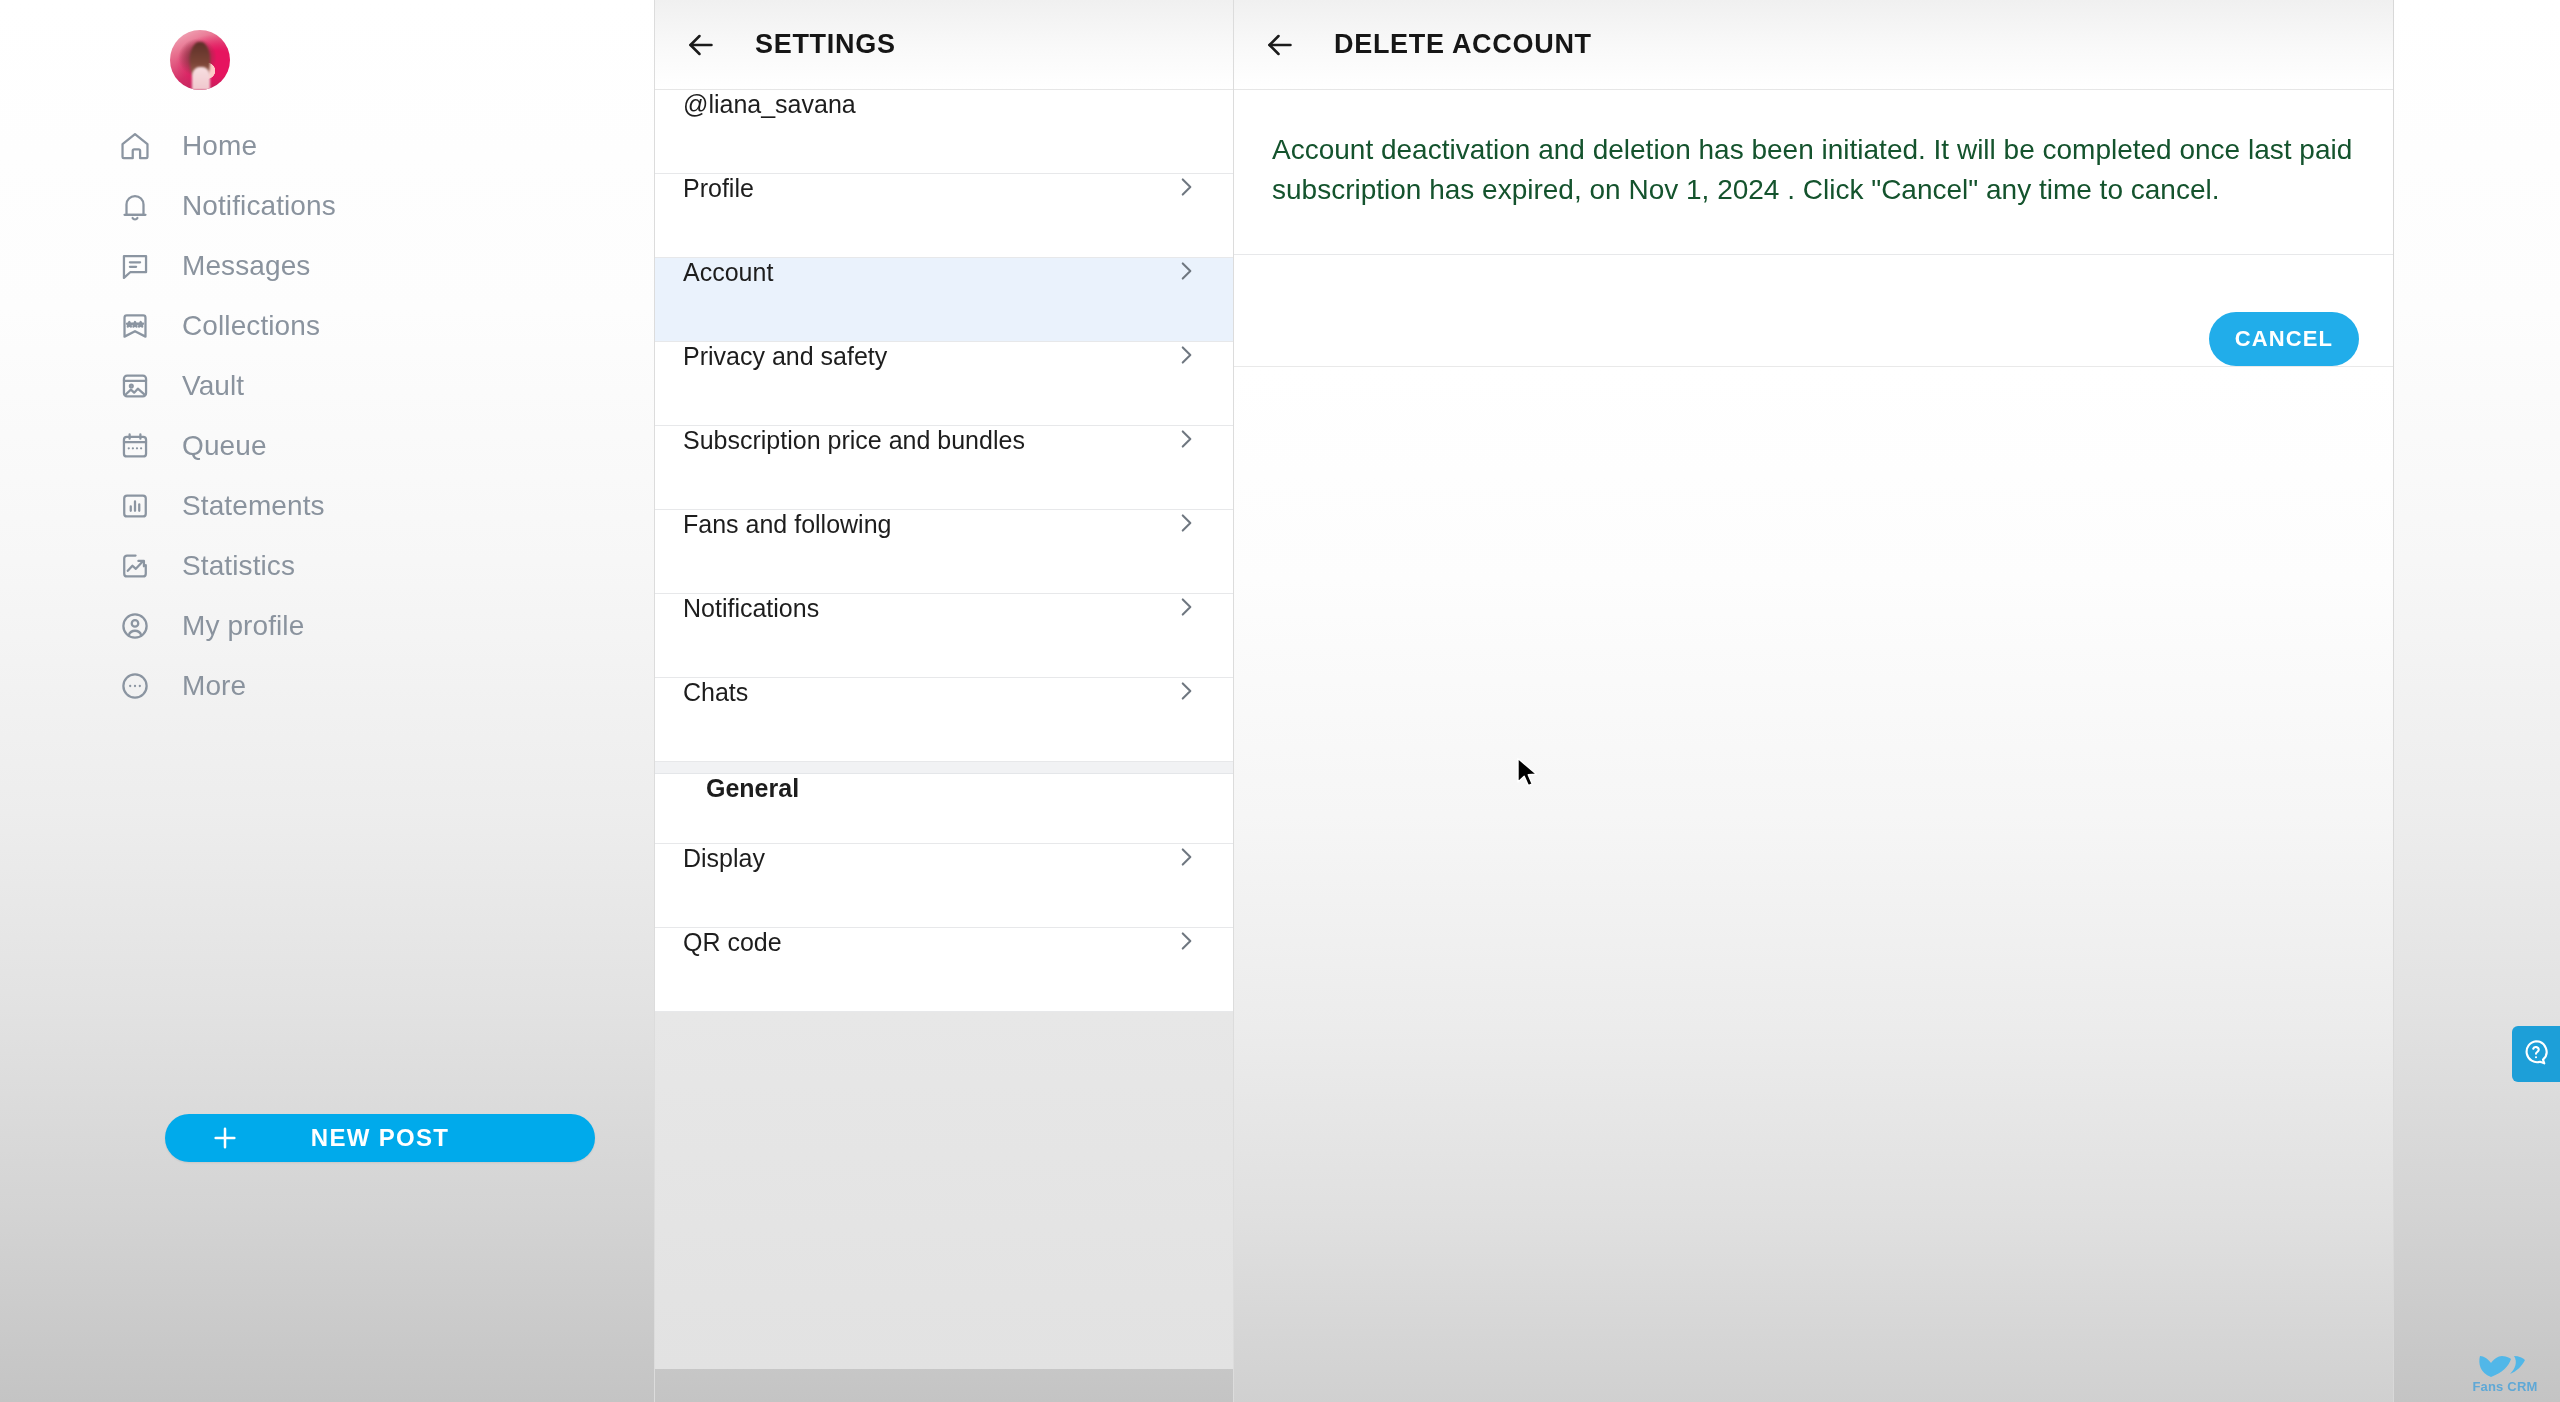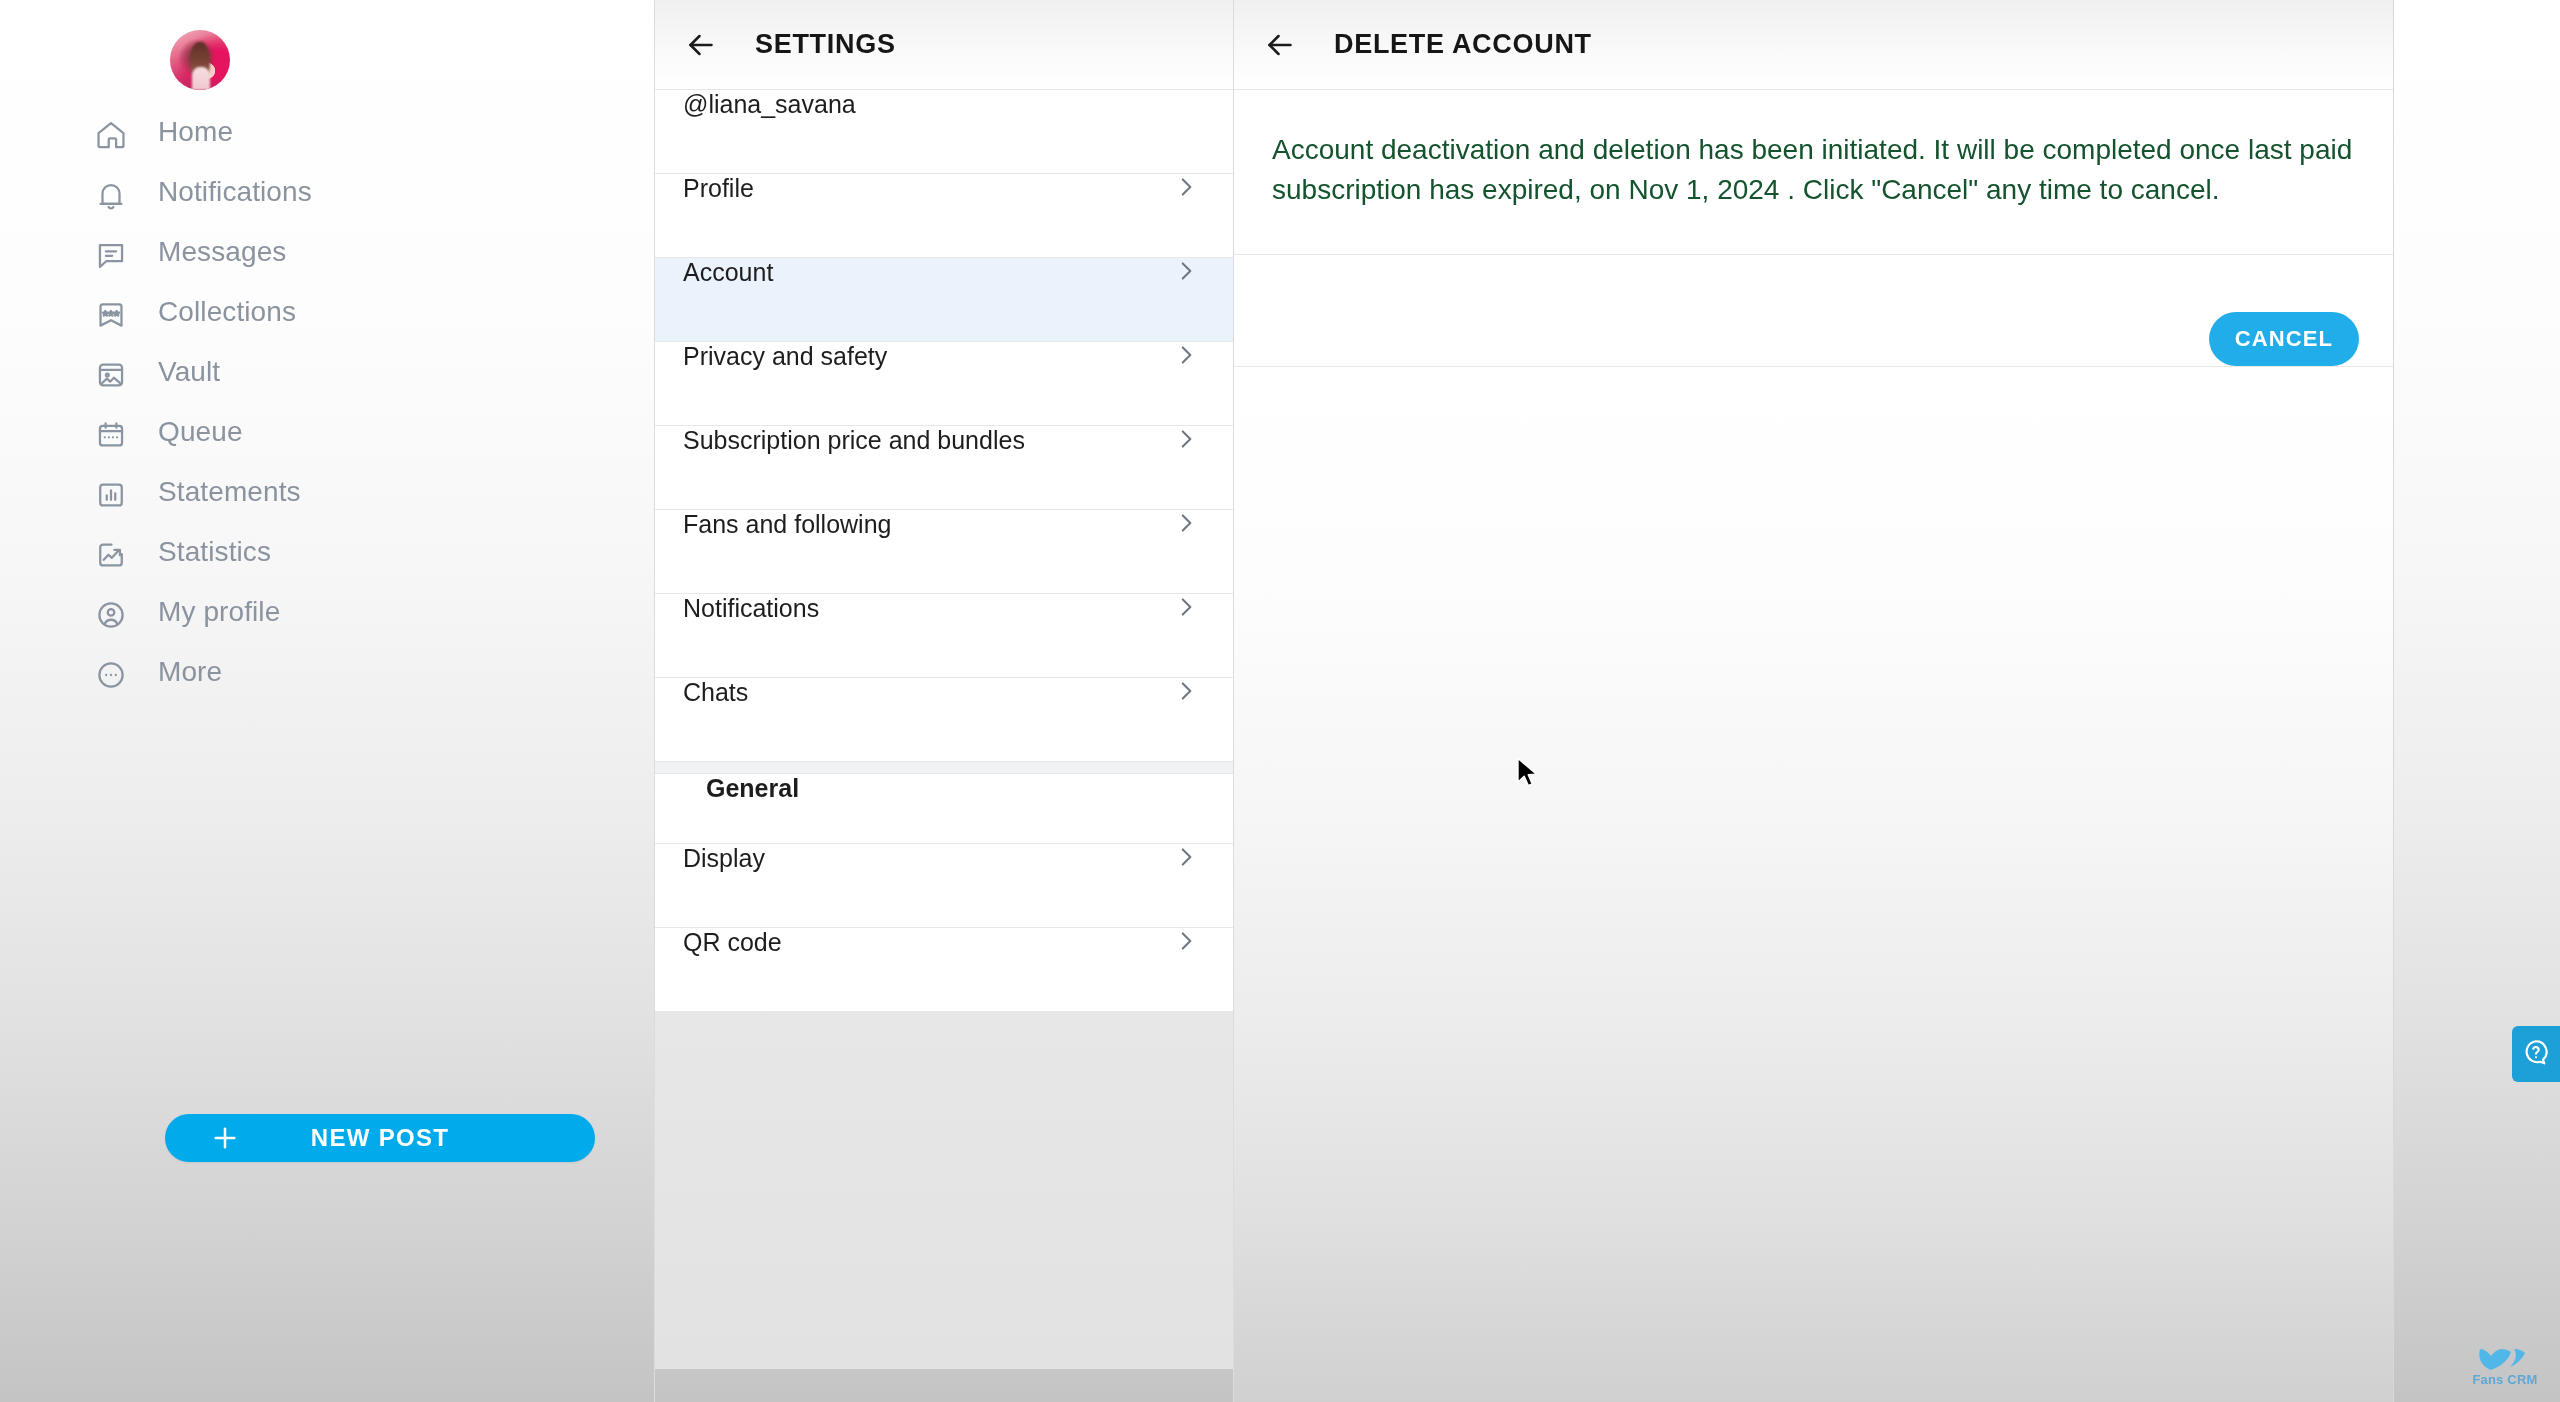--- a/index.html
+++ b/index.html
@@ -71,22 +71,23 @@
   }
 
   .nav-list {
     position: absolute;
     left: 0;
     top: 116px;
     width: 654px;
   }
   .nav-item {
     display: flex;
+    align-items: center;
     height: 60px;
-    padding-left: 92px;
+    padding-left: 116px;
     cursor: pointer;
     user-select: none;
   }
   .nav-icon {
     width: 38px; height: 38px;
     display: flex; align-items: center; justify-content: center;
     flex: 0 0 38px;
     color: #8b95a1;
   }
   .nav-icon svg { display: block; }
@@ -264,21 +265,21 @@
     border-radius: 6px 0 0 6px;
     display: flex;
     align-items: center;
     justify-content: center;
     color: #ffffff;
     cursor: pointer;
   }
   #brand-logo {
     position: absolute;
     right: 8px;
-    bottom: 11px;
+    bottom: 4px;
     width: 94px;
     height: 44px;
     display: flex;
     flex-direction: column;
     align-items: center;
     justify-content: flex-start;
     overflow: hidden;
   }
   #brand-logo .mark {
     width: 54px; height: 26px;

